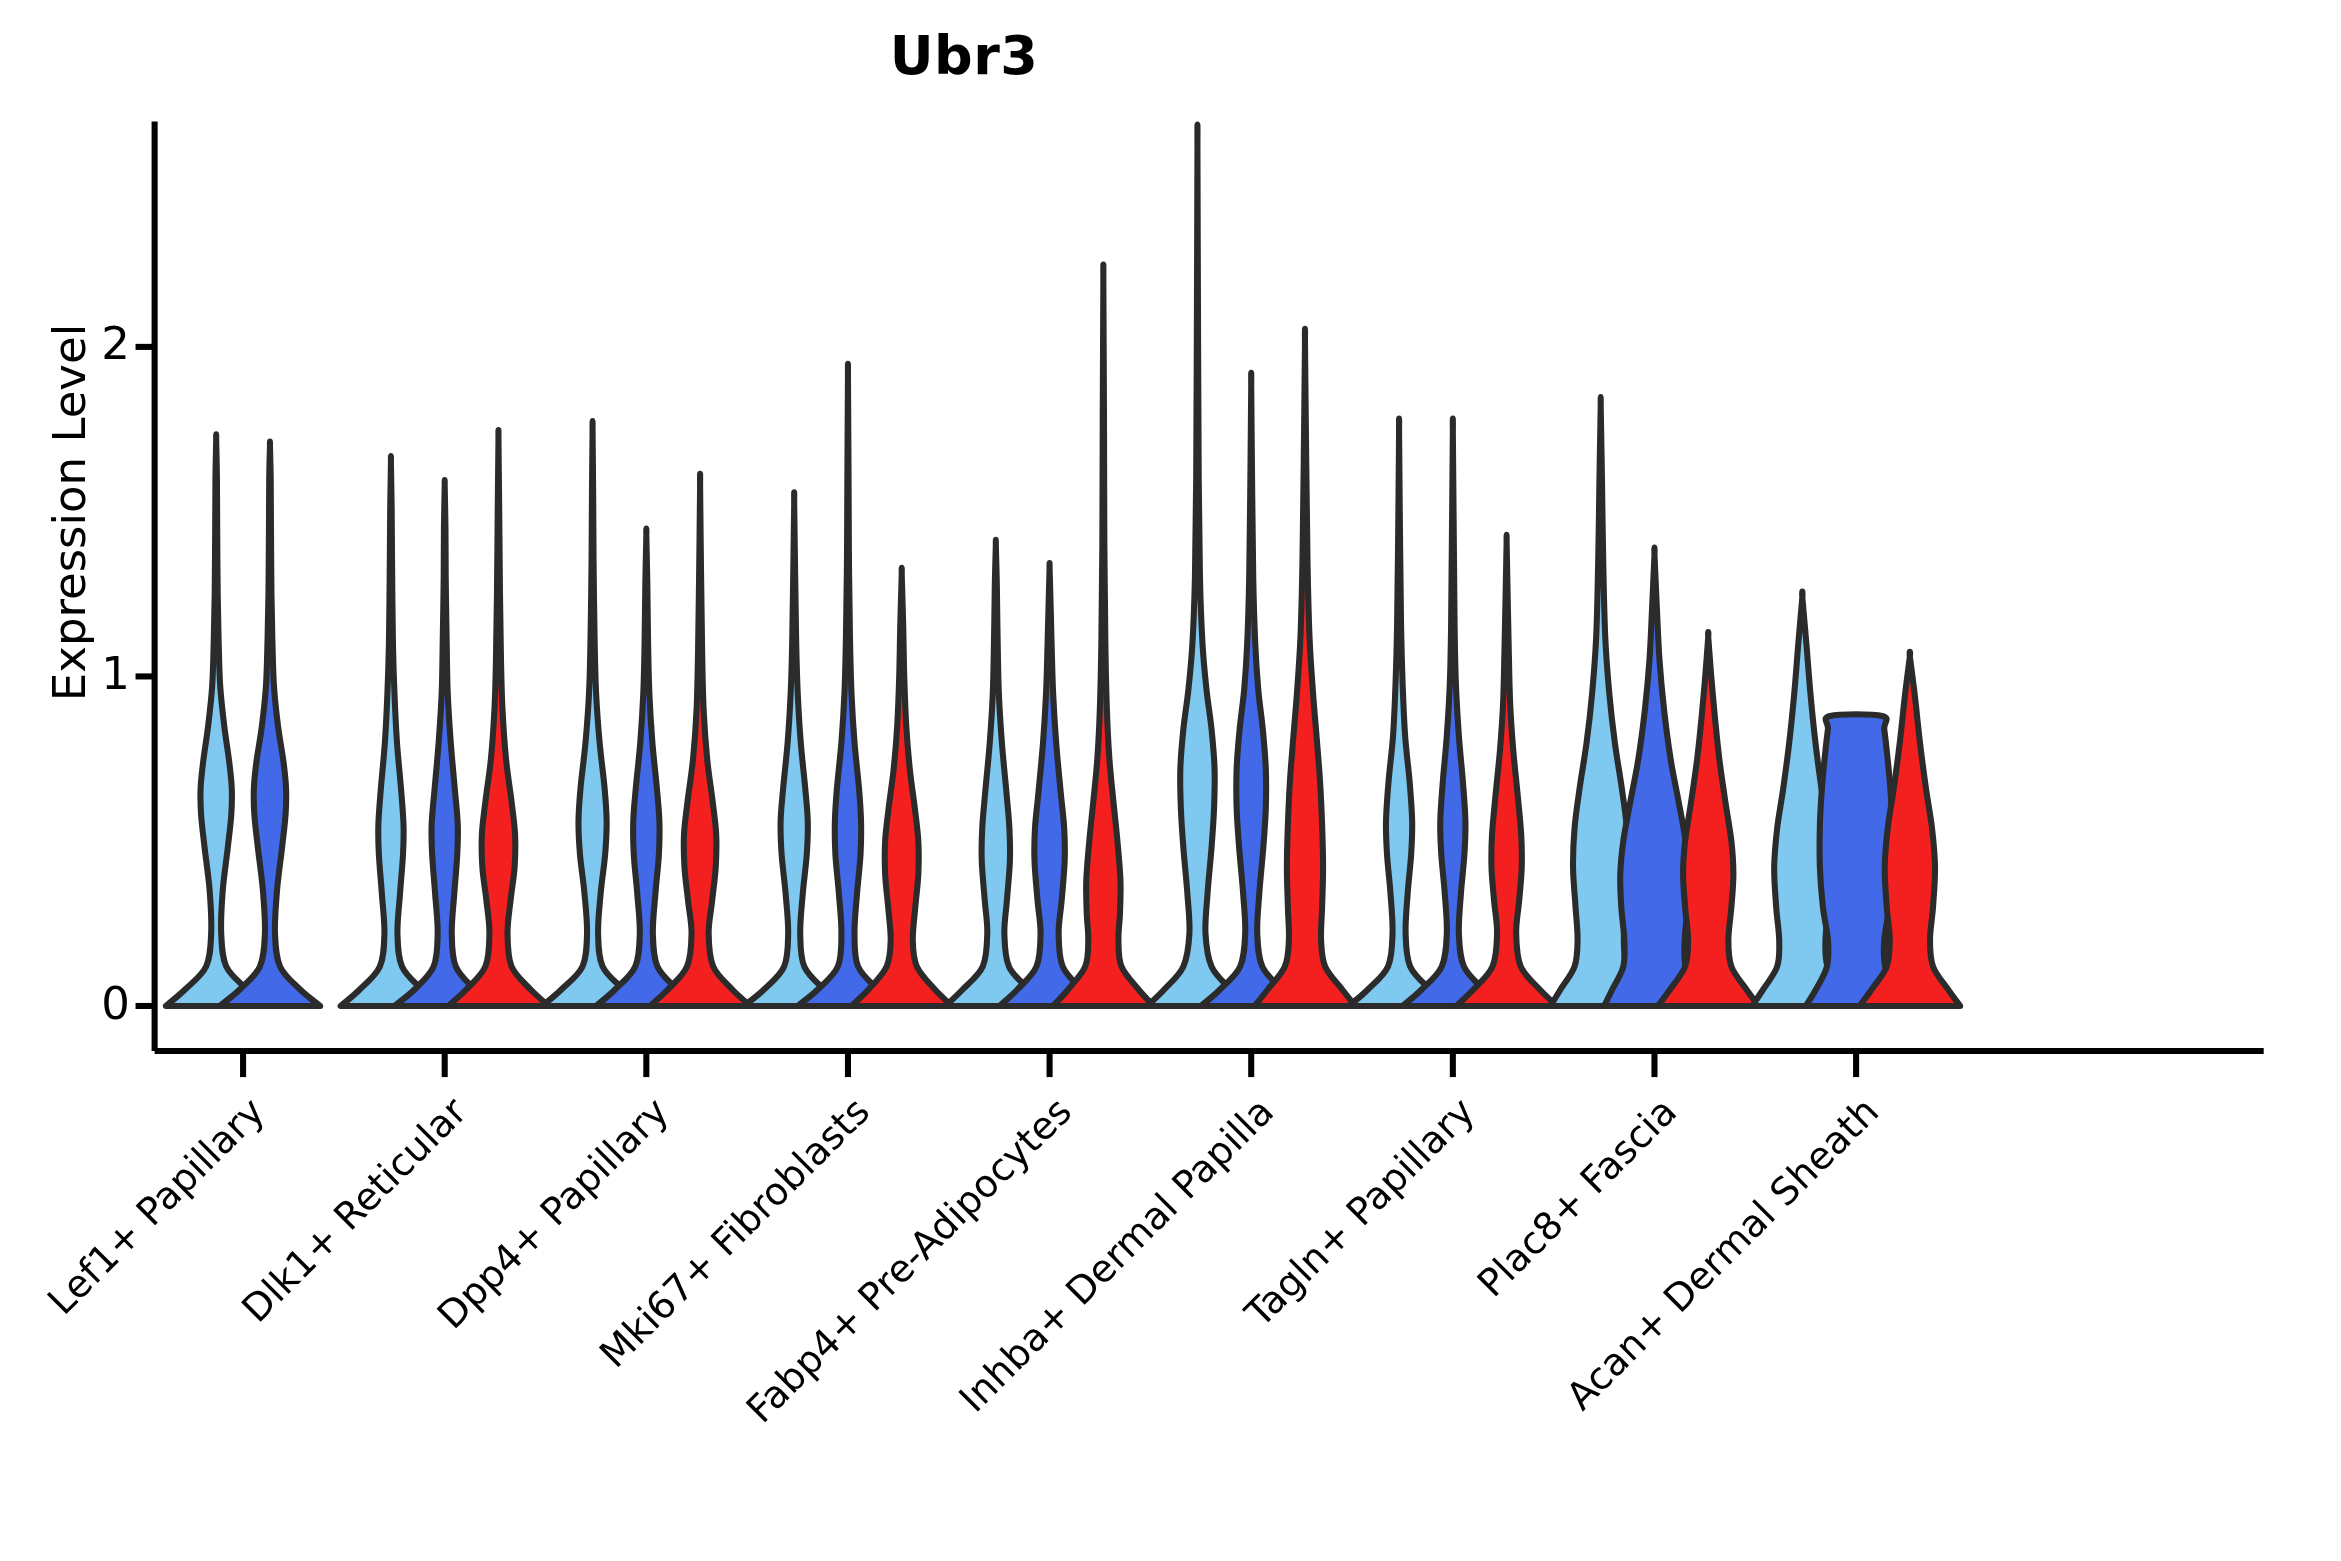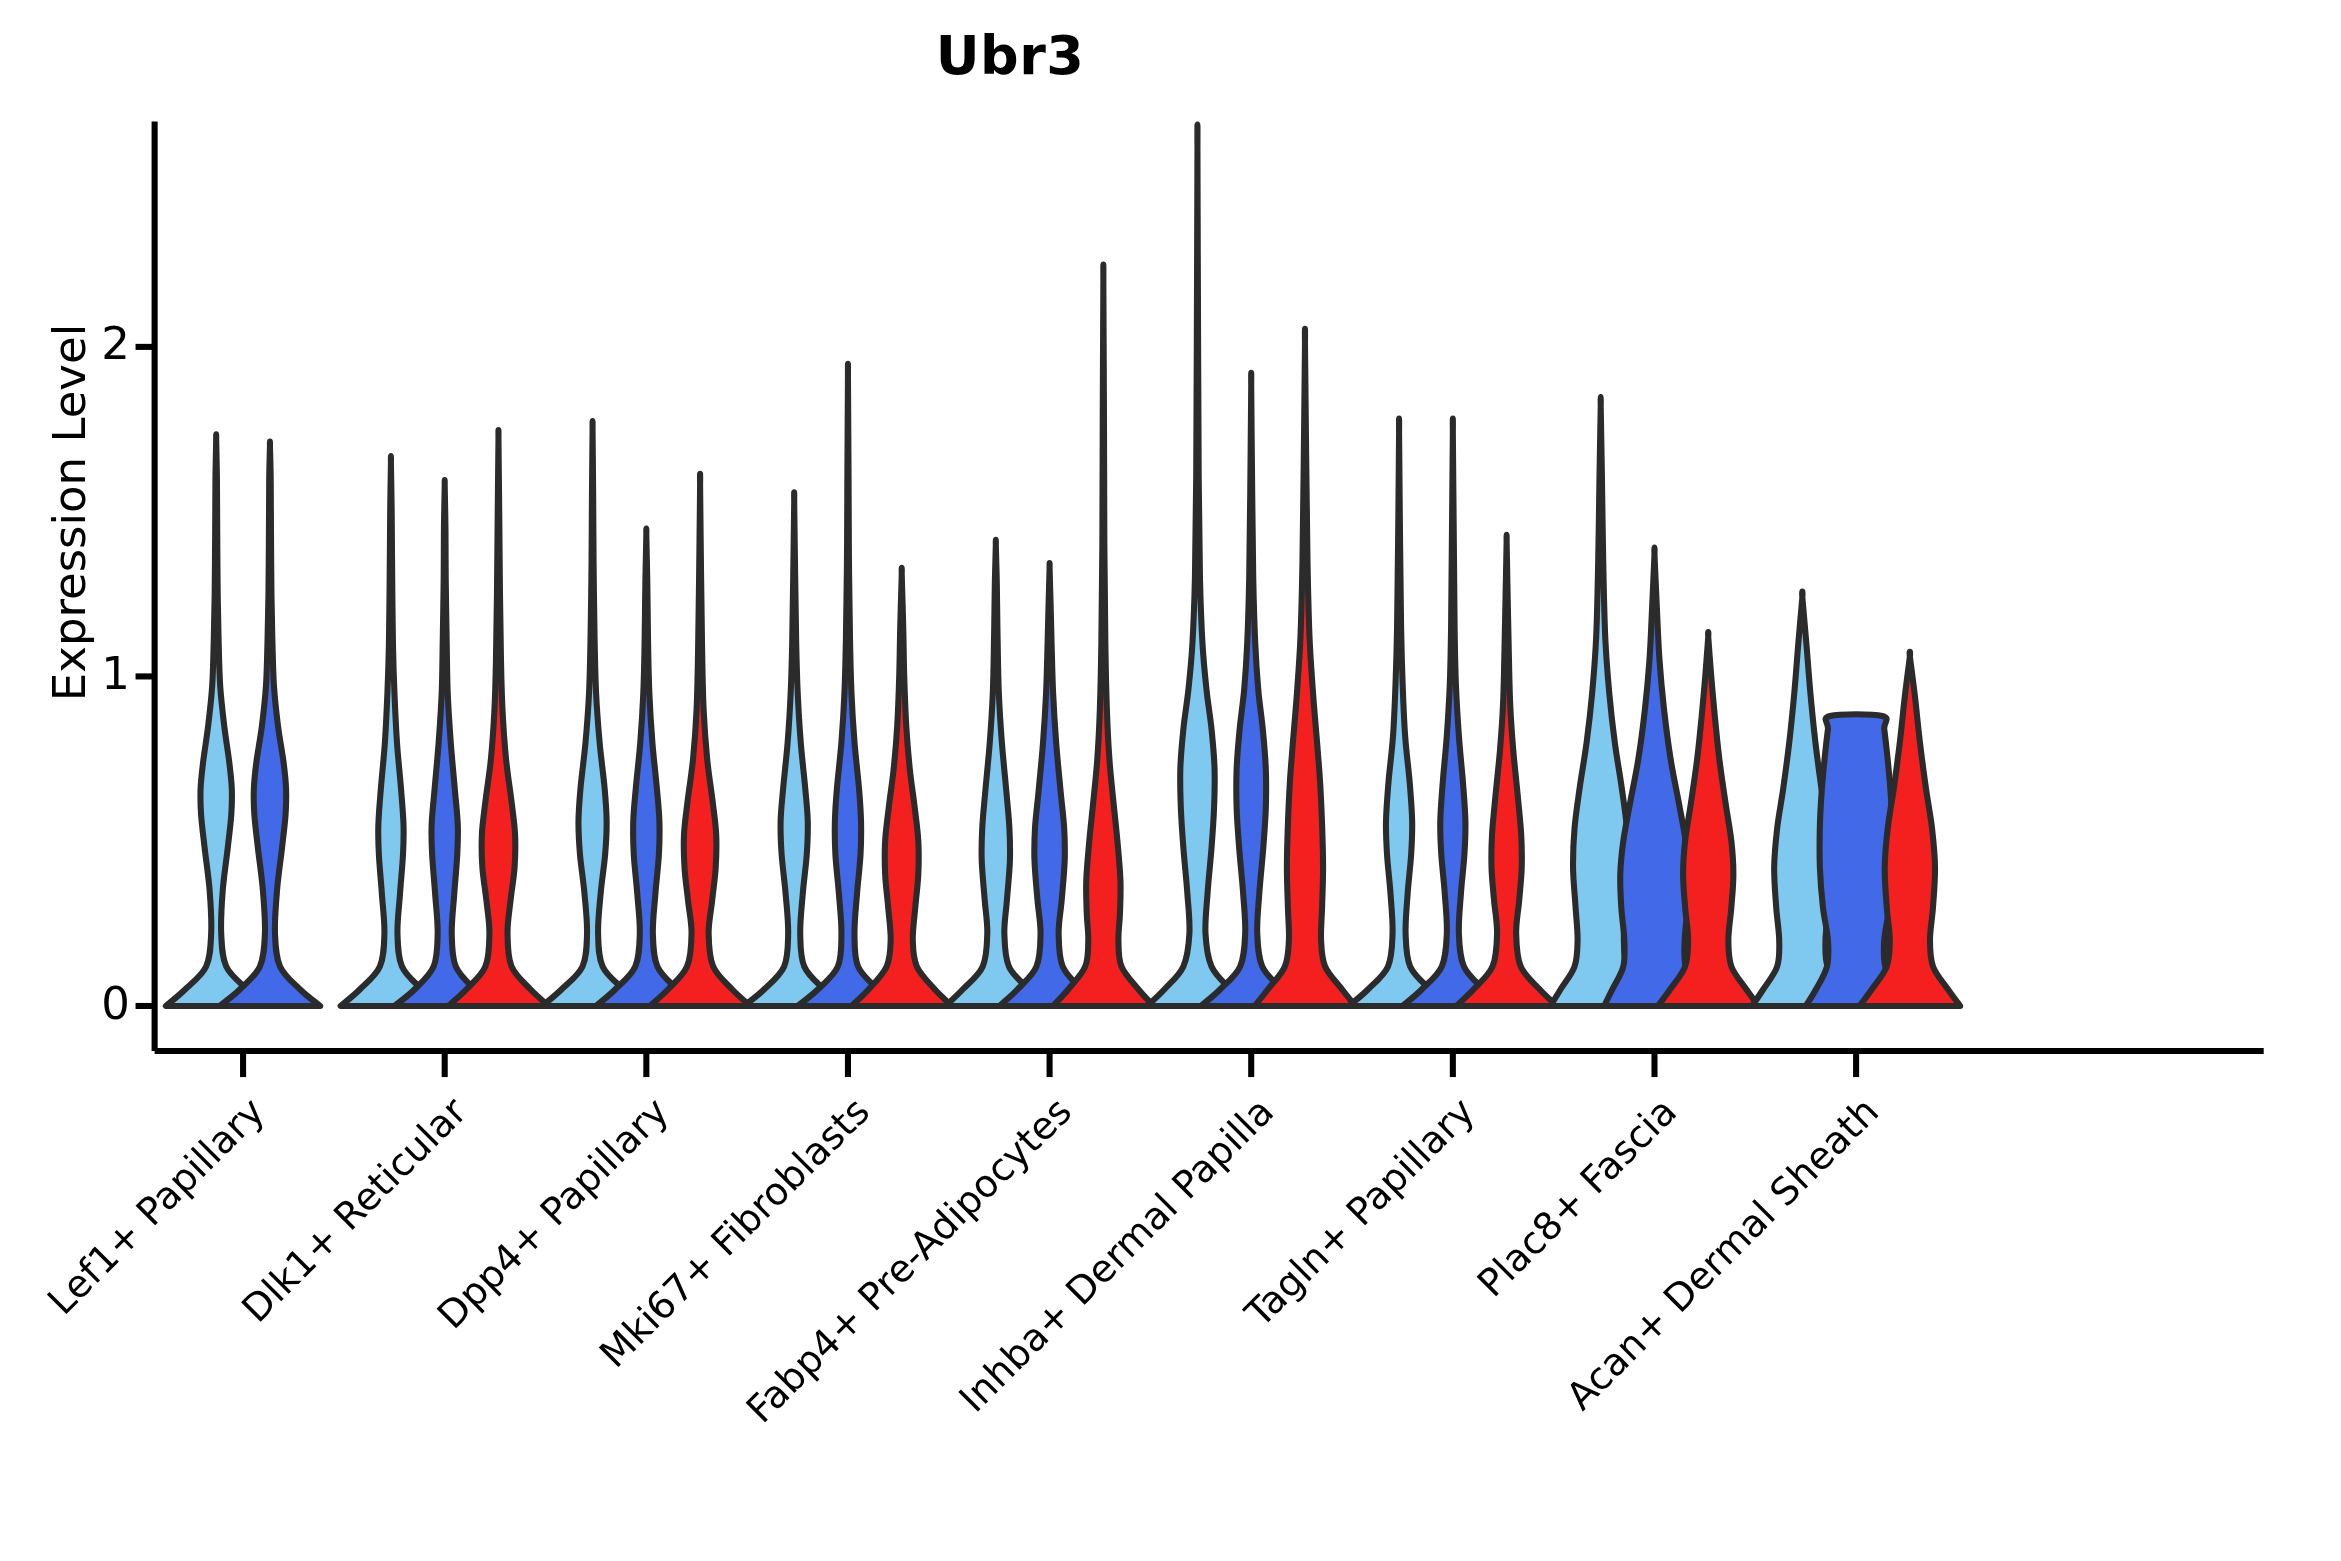--- a/index.html
+++ b/index.html
@@ -3,21 +3,20 @@
 <meta charset="utf-8">
 <style>
   html,body{margin:0;padding:0;background:#ffffff;}
   body{width:2342px;height:1561px;font-family:"DejaVu Sans",sans-serif;overflow:hidden;}
   #root{position:relative;width:2342px;height:1561px;background:#fff;}
 
   #plot-title{
     position:absolute;left:0;top:24px;width:1928px;text-align:center;
     font-size:54px;font-weight:bold;color:#000;letter-spacing:0.4px;
     font-family:"DejaVu Sans",sans-serif;
-    padding-left:46px;
   }
 
   #ylabel{
     position:absolute;
     left:-260px; top:486px; width:659px;
     transform:rotate(-90deg);
     transform-origin:center center;
     text-align:center;
     font-size:45px;color:#000;
     font-family:"DejaVu Sans",sans-serif;

